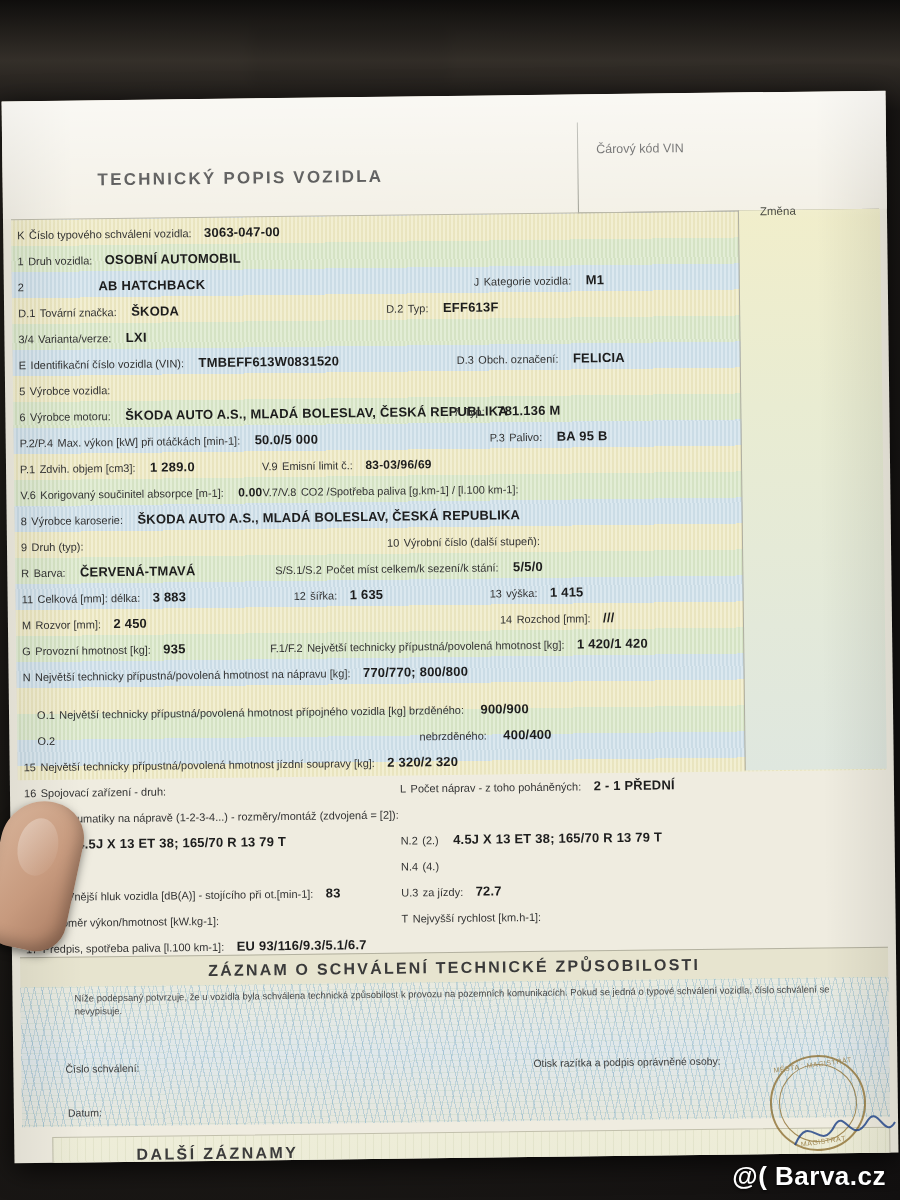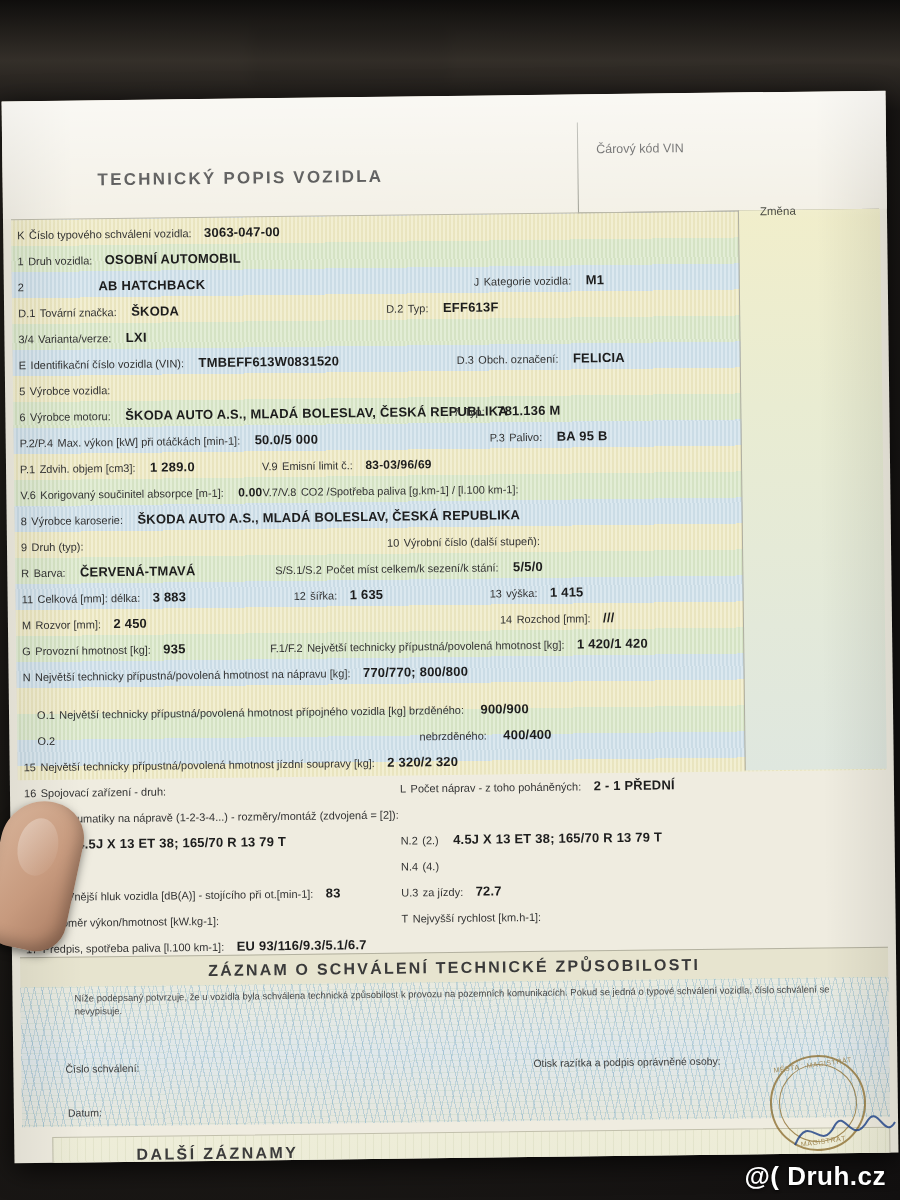--- a/index.html
+++ b/index.html
@@ -448,13 +448,13 @@
   <div class="ring2"></div>
   <div class="txt">MĚSTA ˙ MAGISTRÁT</div>
   <div class="txt2">MAGISTRÁT</div>
 </div>
 <svg class="sig-scribble" viewBox="0 0 110 60">
   <path d="M5,45 C20,10 30,55 45,25 C55,8 62,48 78,20 C88,5 95,40 105,22" fill="none" stroke="#1b3f86" stroke-width="2"></path>
 </svg>
 
 <div class="thumb"></div>
 
-<div class="bazos">@( Druh.cz</div>
+<div class="bazos">@( Barva.cz</div>
 
 </body></html>

